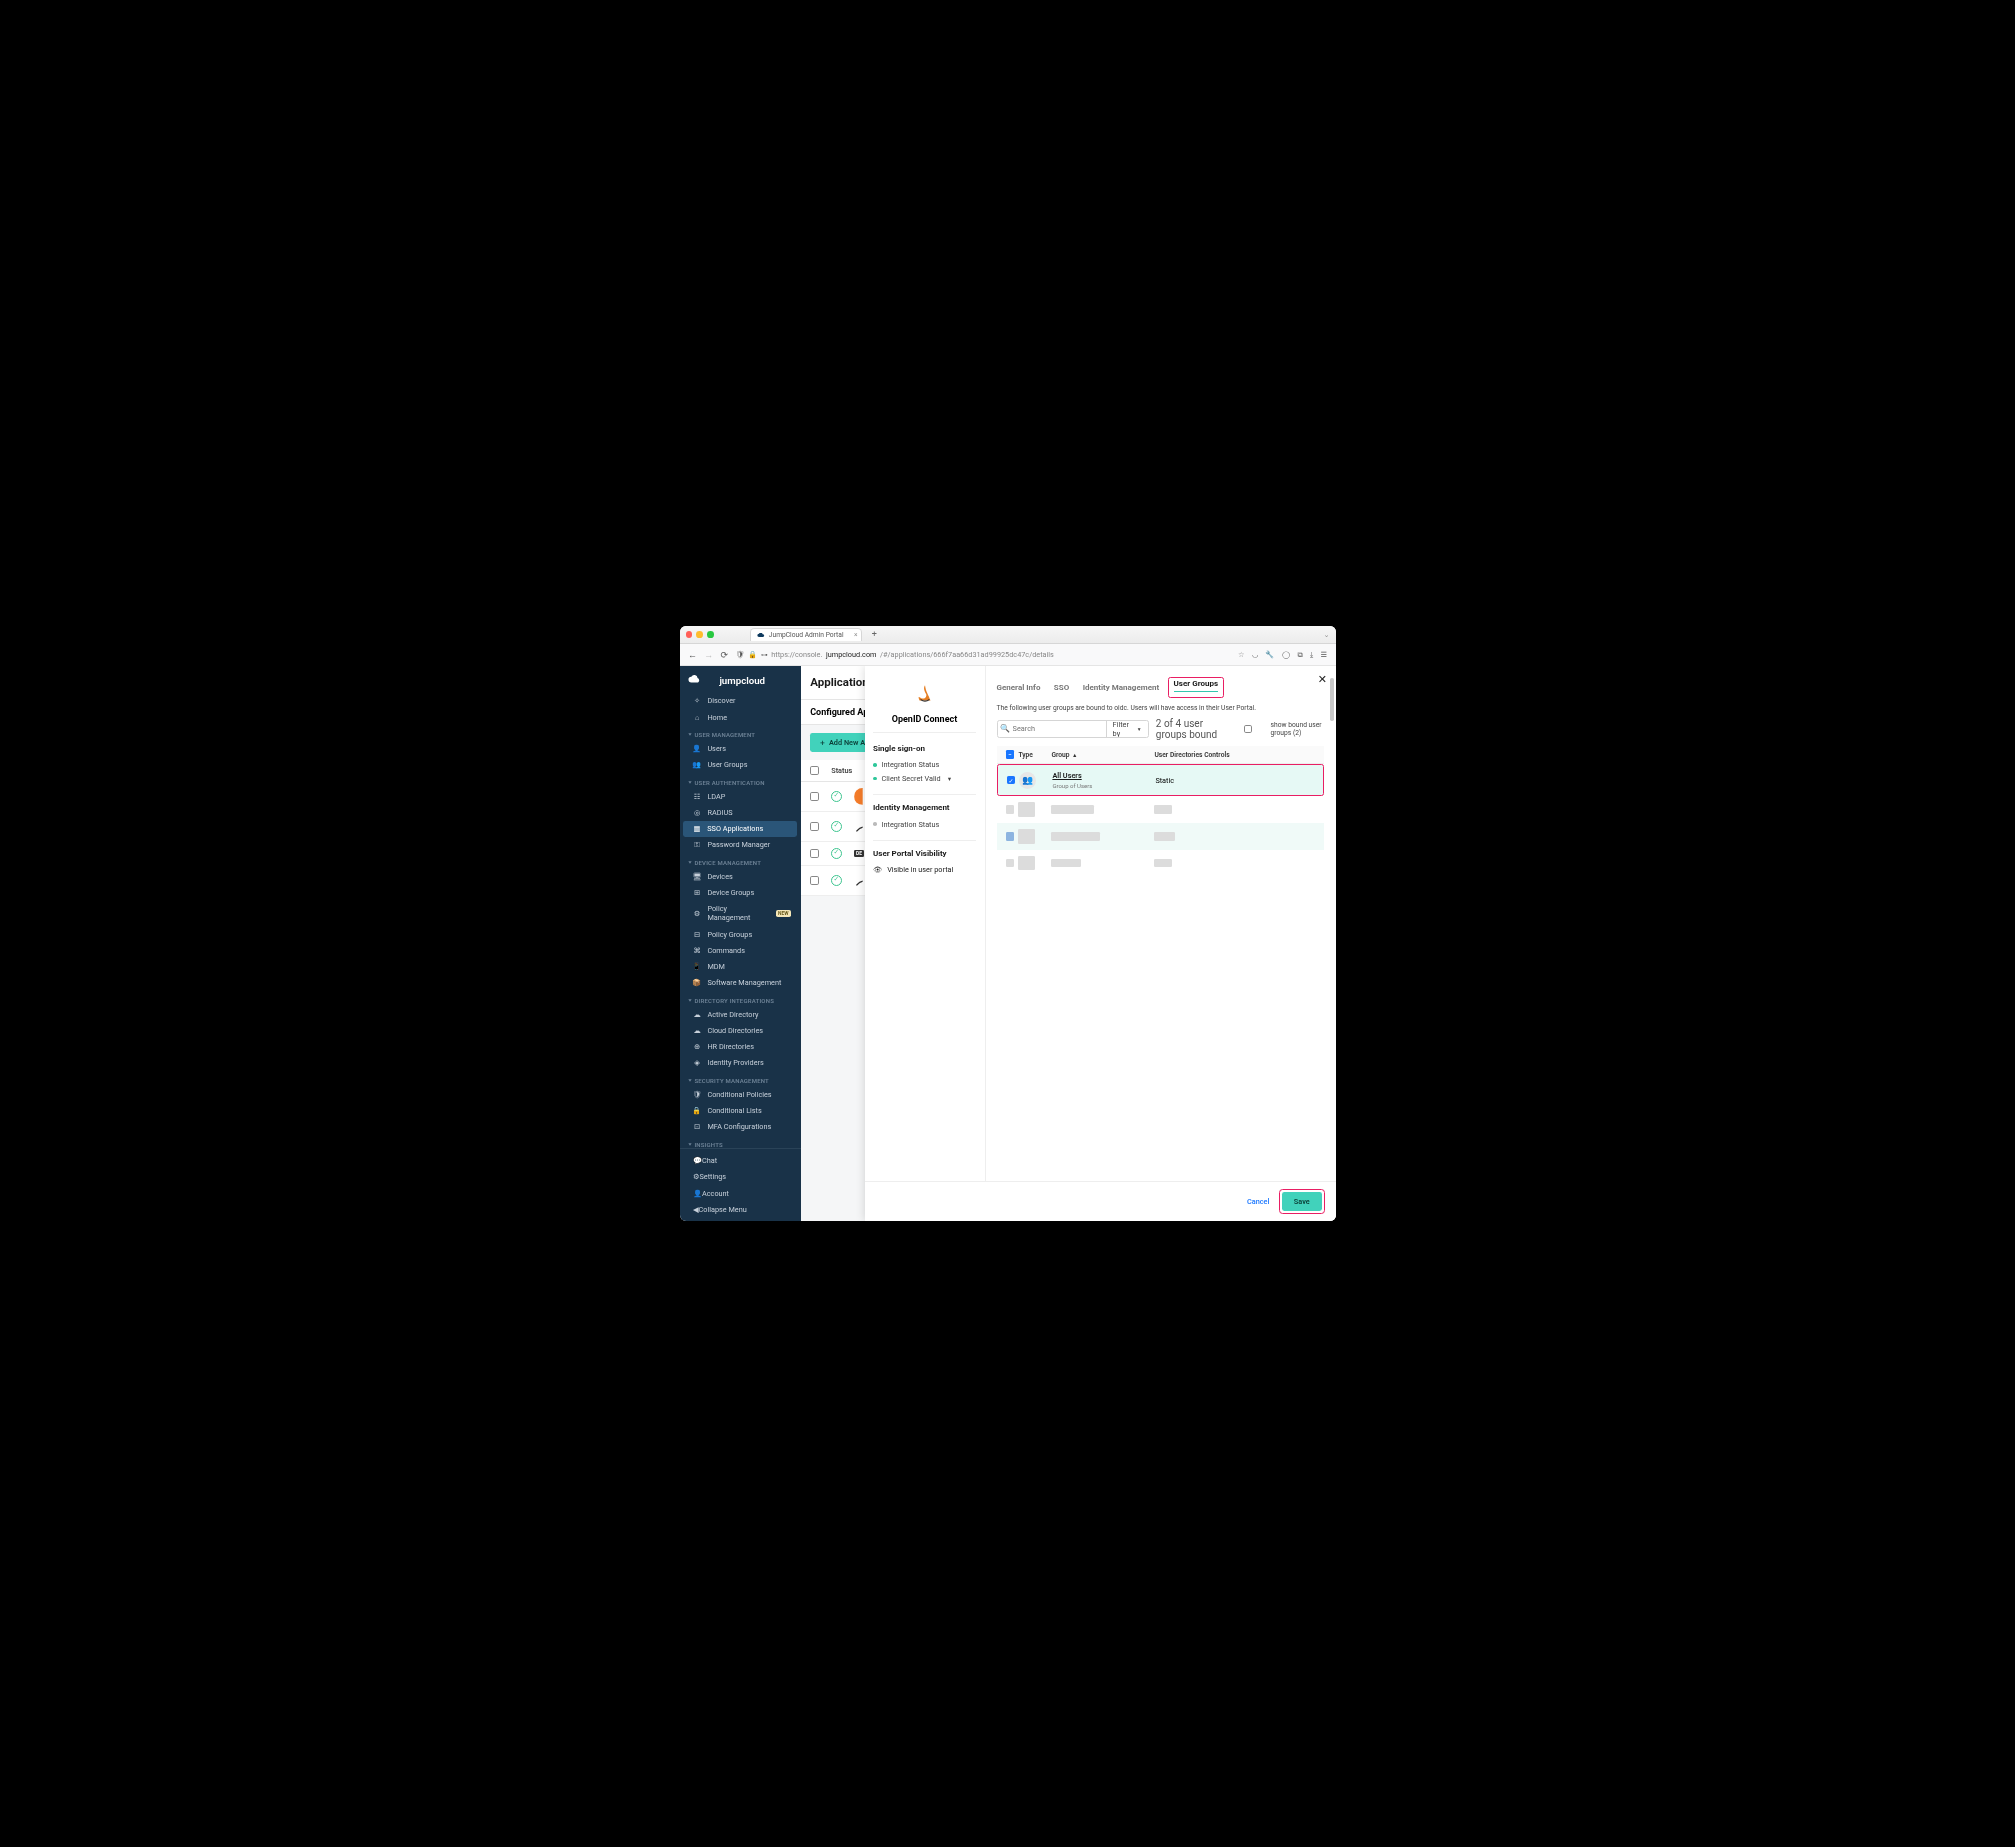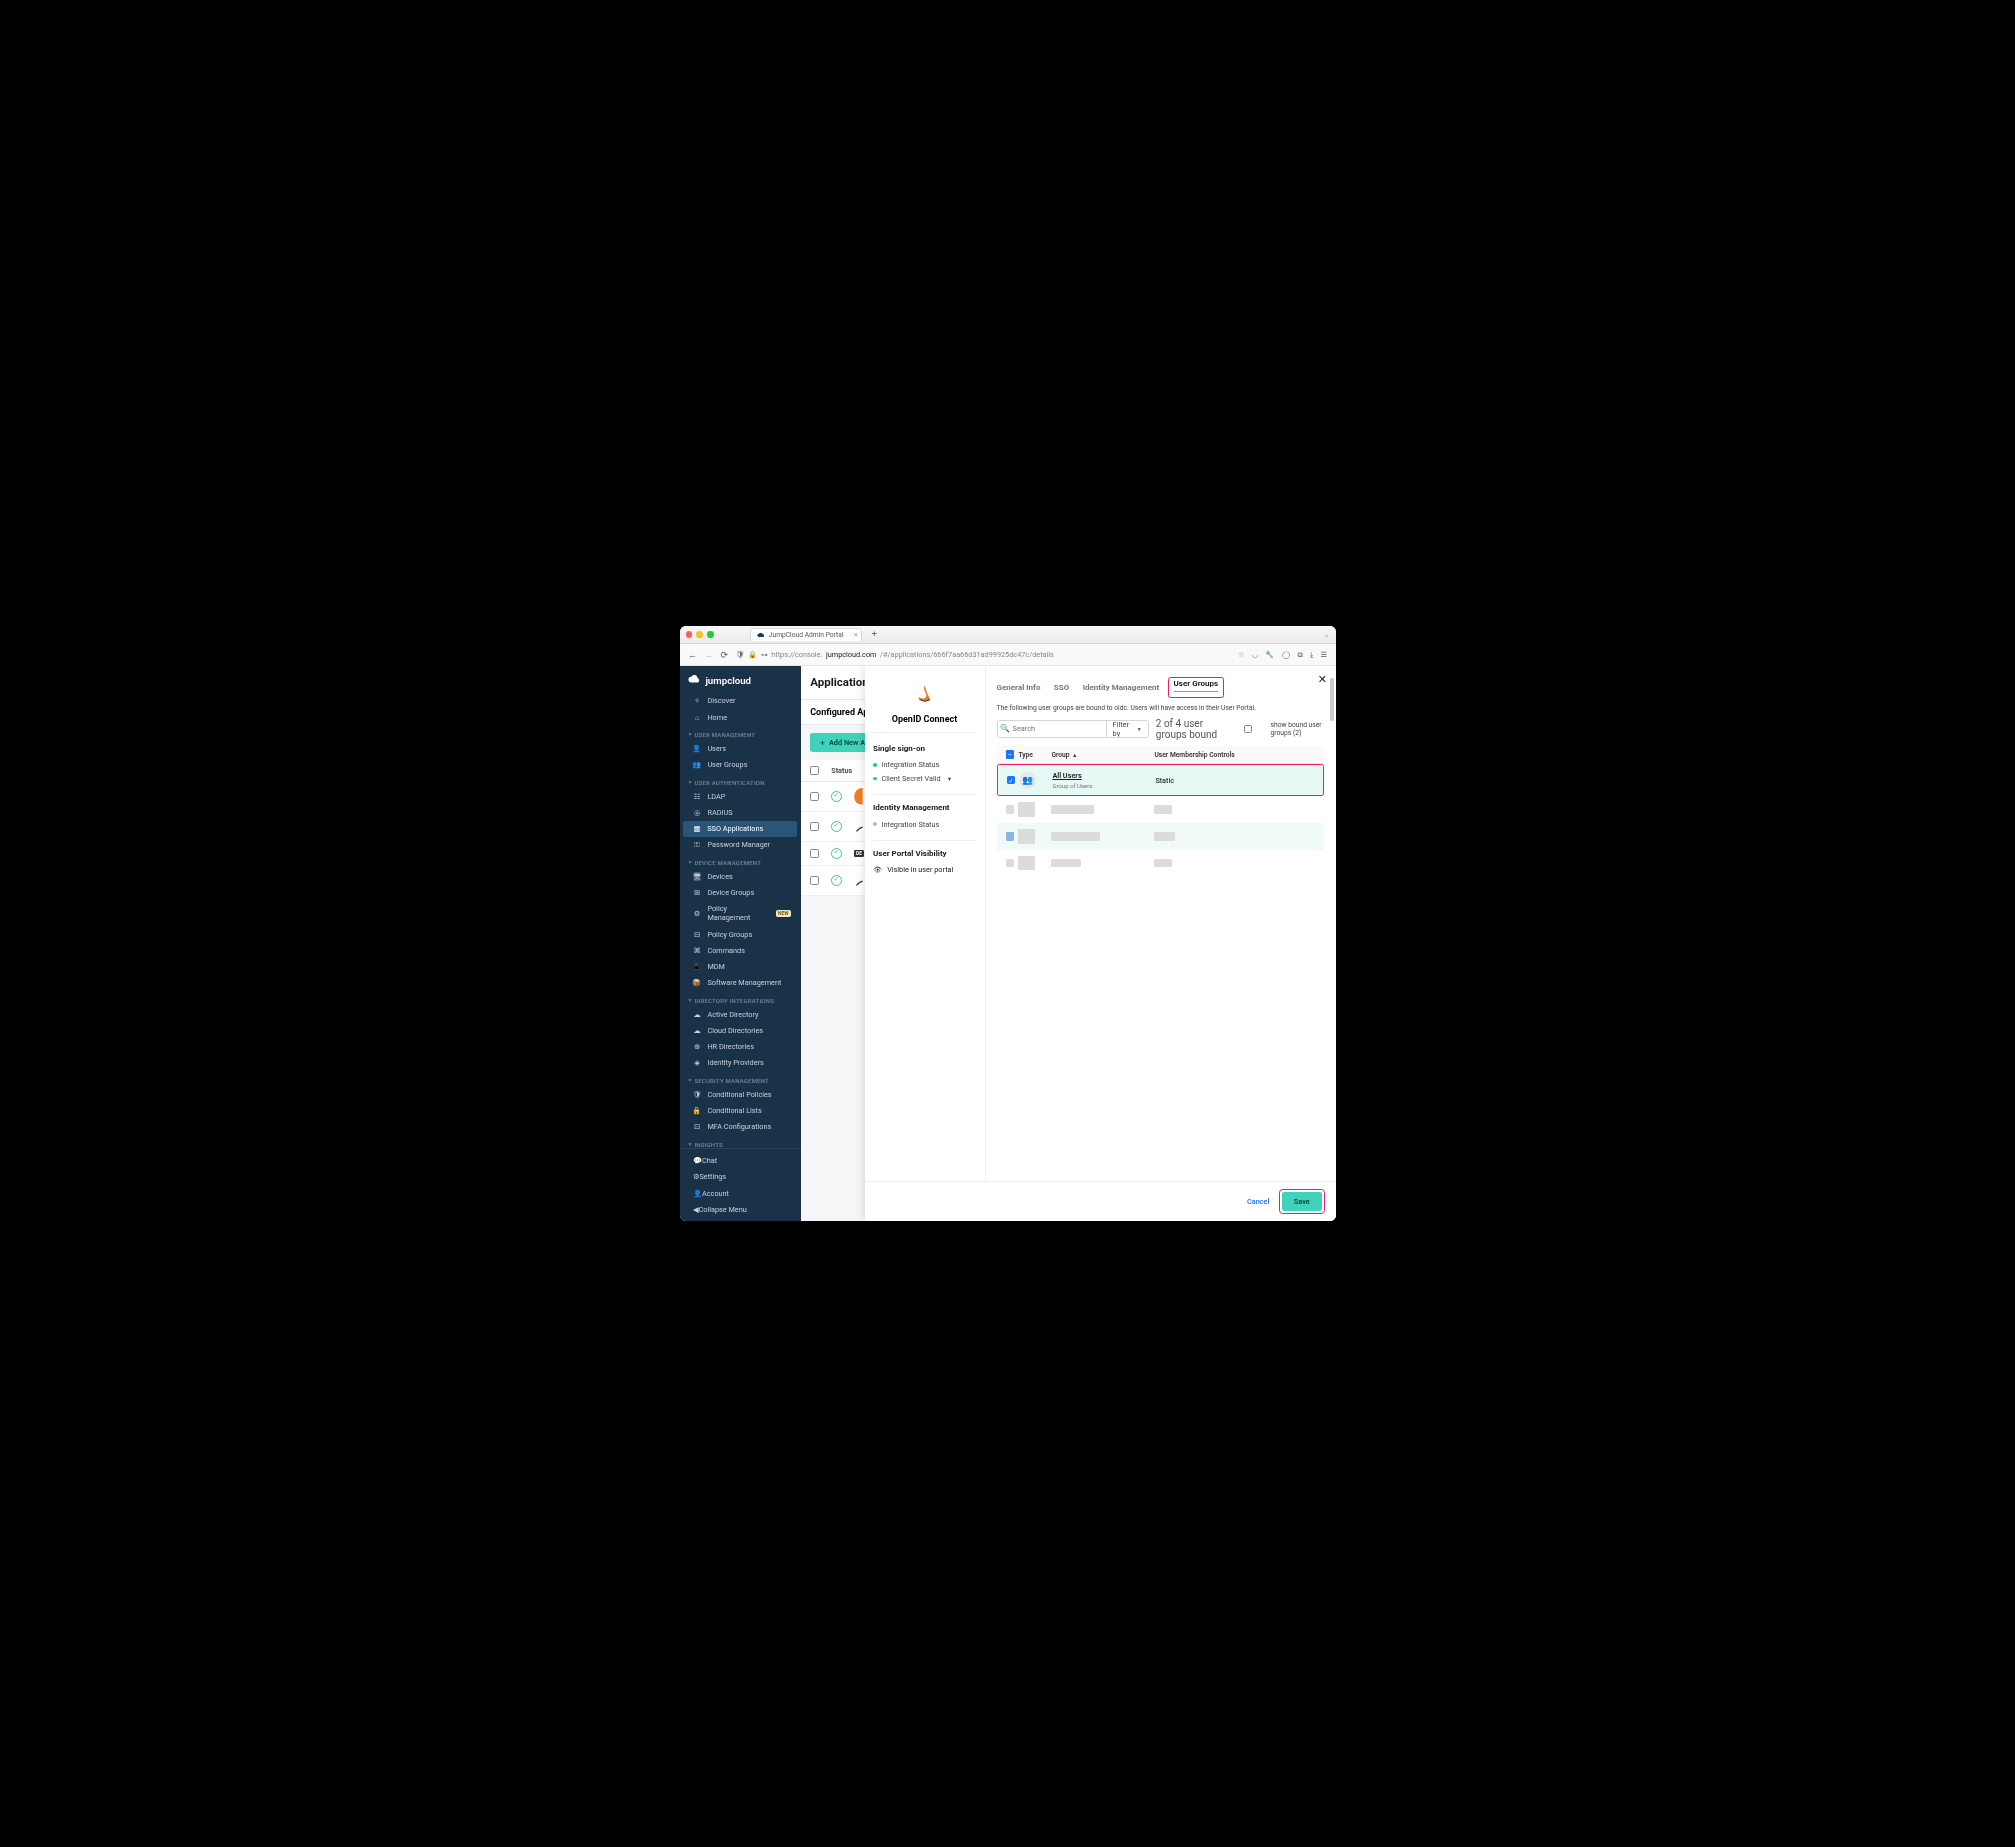--- a/index.html
+++ b/index.html
@@ -21,21 +21,21 @@
 .urlbar .nav-ico{color:#555;font-size:9px}
 .urlbar .disabled{opacity:.35}
 .urlbar .url{flex:1;display:flex;align-items:center;gap:3.6px}
 .urlbar .url .domain{color:#222}
 .urlbar .right-icons{display:flex;gap:7.3px;align-items:center}
 
 .app{flex:1;display:flex;overflow:hidden}
 
 
 .sidebar{width:121px;background:#193248;color:#c7d0da;display:flex;flex-direction:column;font-size:7.3px}
-.logo{display:flex;align-items:center;gap:4px;padding:8.5px 8.5px 7.3px;font-size:9.7px;font-weight:600;color:#fff}
+.logo{display:flex;align-items:center;gap:18px;padding:8.5px 8.5px 7.3px;font-size:9.7px;font-weight:600;color:#fff}
 .logo svg{width:13.4px;height:11px}
 .nav{flex:1;overflow-y:auto}
 .nav .item{display:flex;align-items:center;gap:6px;padding:3.6px 7.3px 3.6px 13.4px;cursor:pointer;color:#c7d0da}
 .nav .item.active{background:#2a5578;color:#fff;border-radius:2.4px;margin:0 3.6px;padding-left:9.7px}
 .nav .ico{width:8.5px;height:8.5px;display:flex;align-items:center;justify-content:center;font-size:7.3px;flex-shrink:0}
 .nav .section-h{padding:6px 7.3px 2.4px 8.5px;font-size:6px;font-weight:600;letter-spacing:0.2px;color:#6d8296;text-transform:uppercase;display:flex;align-items:center;gap:2.4px}
 .nav .section-h::before{content:"";width:0;height:0;border-left:2.4px solid transparent;border-right:2.4px solid transparent;border-top:3px solid #6d8296;transform:scale(.8)}
 .nav .badge{background:#f5e7b8;color:#6a5c1e;font-size:4.9px;font-weight:700;padding:0.6px 2.4px;border-radius:1.8px;margin-left:auto;margin-right:2.4px}
 .side-bottom{border-top:0.6px solid #2a4358;padding:3.6px 0}
 .side-bottom .item{padding:3.6px 7.3px 3.6px 13.4px}
@@ -413,21 +413,21 @@
 
             <div class="grp-head">
               <div class="col-chk">
                   <div class="cb-ind">−</div>
                 </div>
               <div class="col-type">Type</div>
               <div class="col-grp">
                   <span>Group</span>
                   <span class="sort-arrow">▲</span>
                 </div>
-              <div class="col-mem">User Membership Controls</div>
+              <div class="col-mem">User Directories Controls</div>
             </div>
 
             <div class="grp-row highlight">
               <div class="col-chk">
                   <div class="cb checked">✓</div>
                 </div>
               <div class="col-type">
                   <div class="grp-icon">👥</div>
                 </div>
               <div class="col-grp" style="flex-direction:column;align-items:flex-start">

